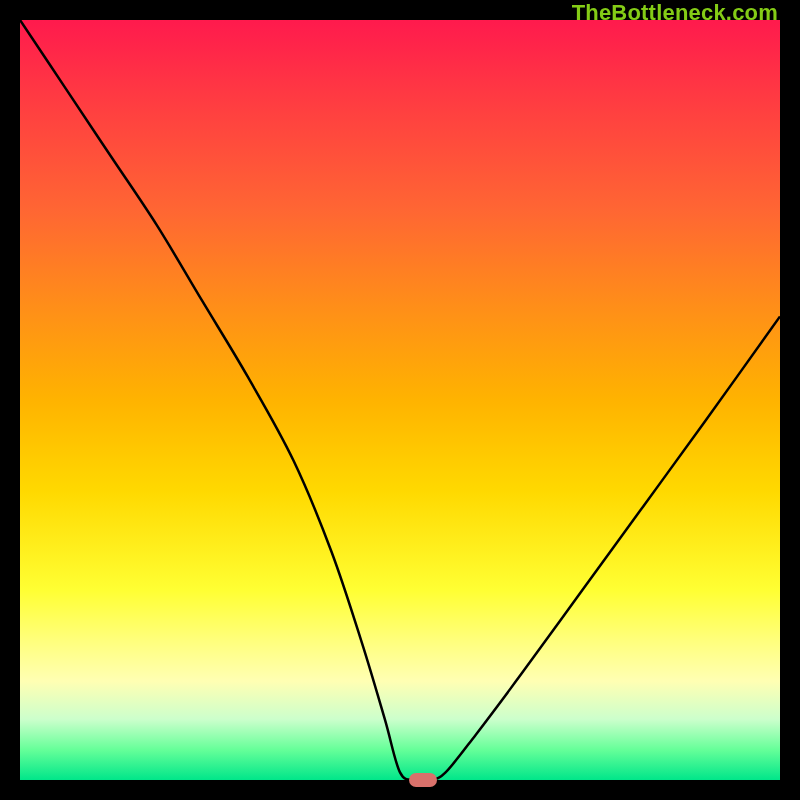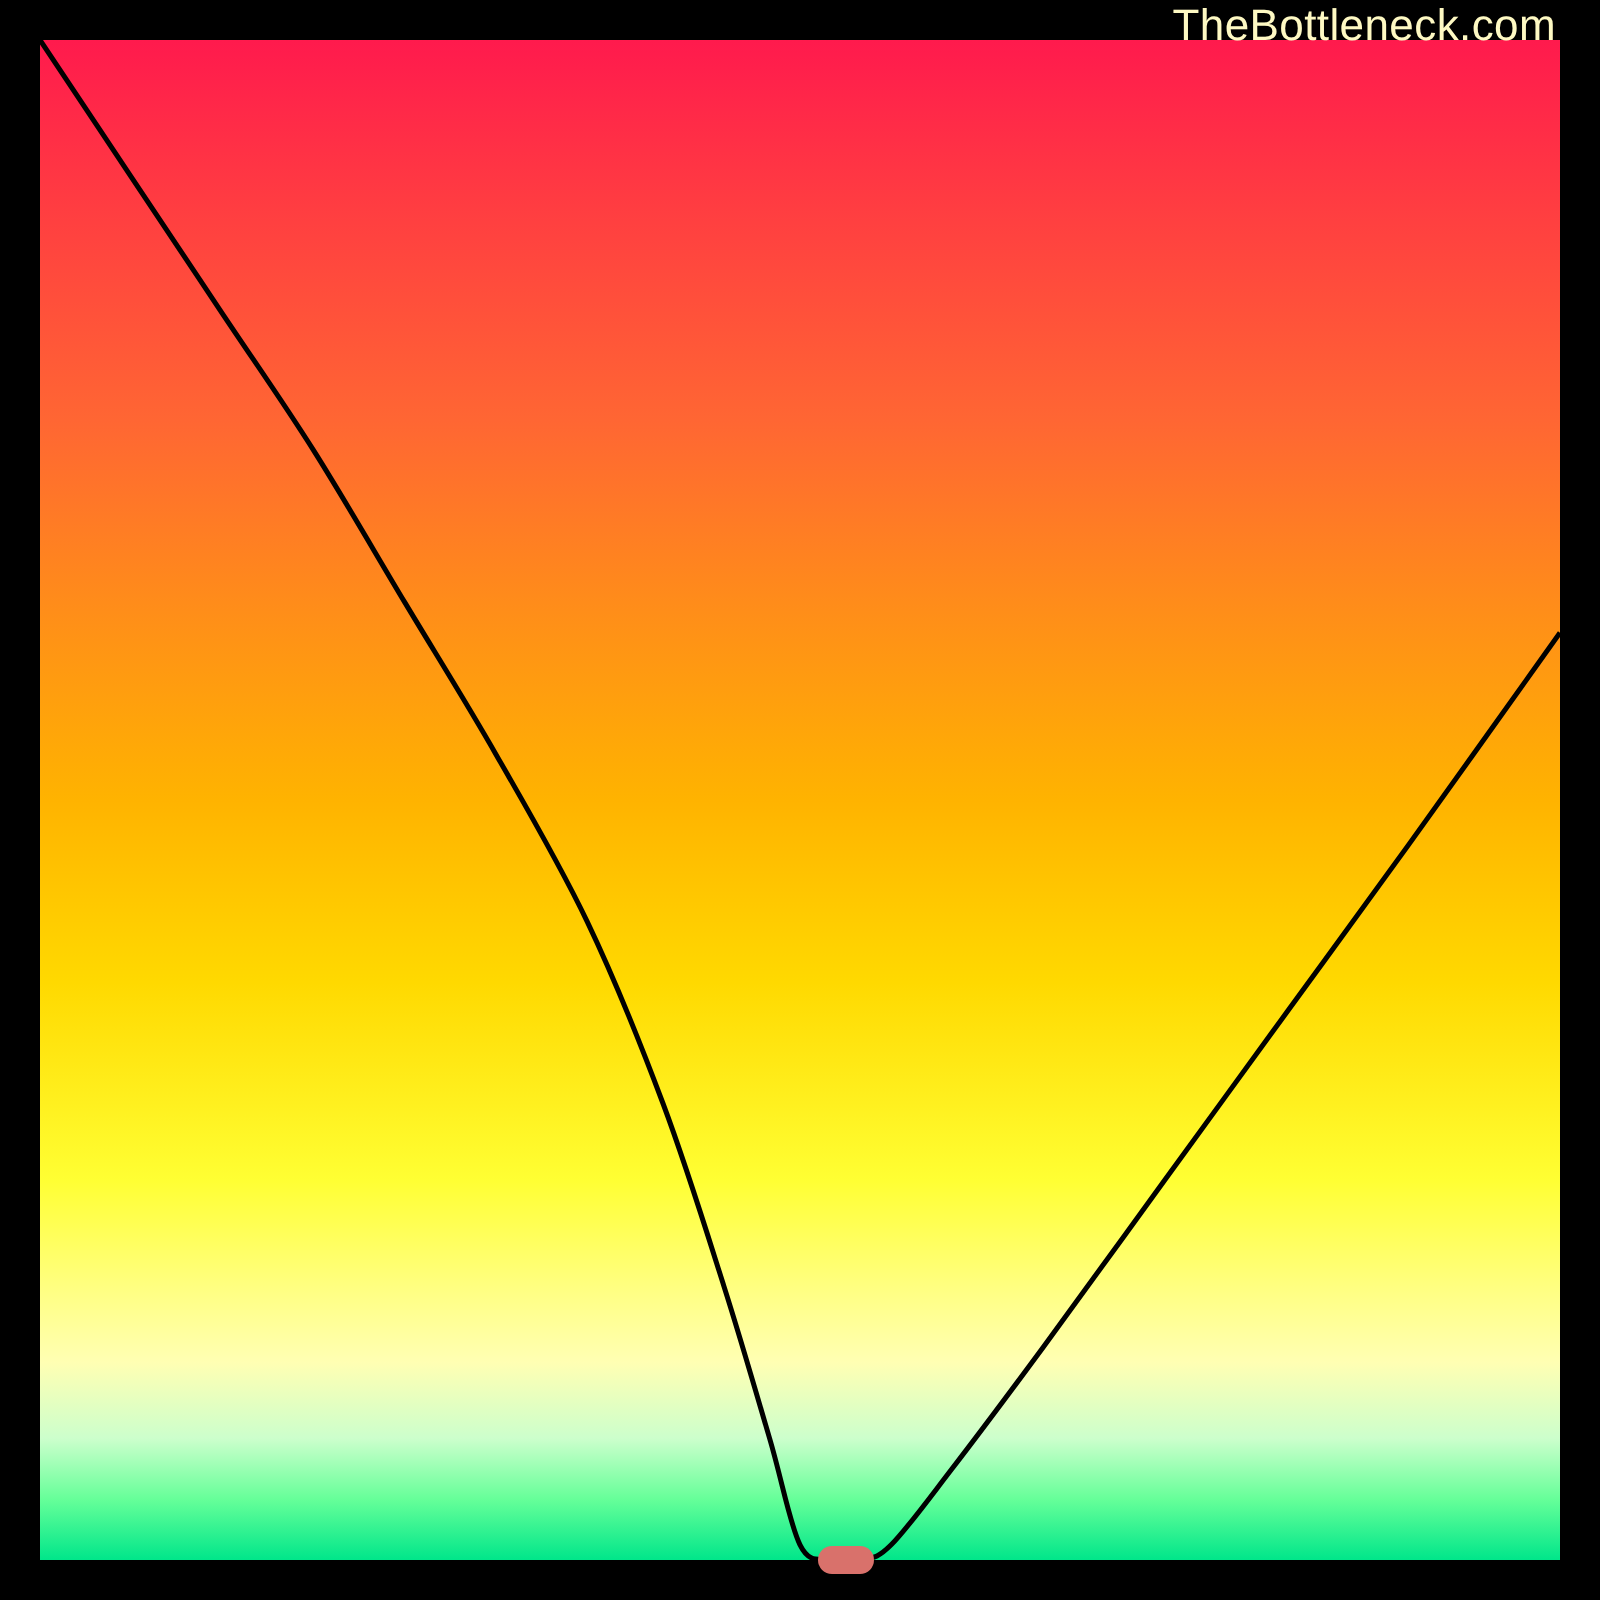--- a/index.html
+++ b/index.html
@@ -37,23 +37,23 @@
       #ffffb3 87%,
       #ccffcc 92%,
       #66ff99 96%,
       #00e68a 100%
     );
   }
   .watermark {
     position: absolute;
     top: 0px;
     right: 22px;
-    color: #fef9c3;
+    color: #84cc16;
     font-size: 22px;
-    font-weight: normal;
+    font-weight: bold;
     letter-spacing: 0.2px;
   }
   .curve {
     position: absolute;
     top: 20px;
     left: 20px;
     width: 760px;
     height: 760px;
     pointer-events: none;
   }

